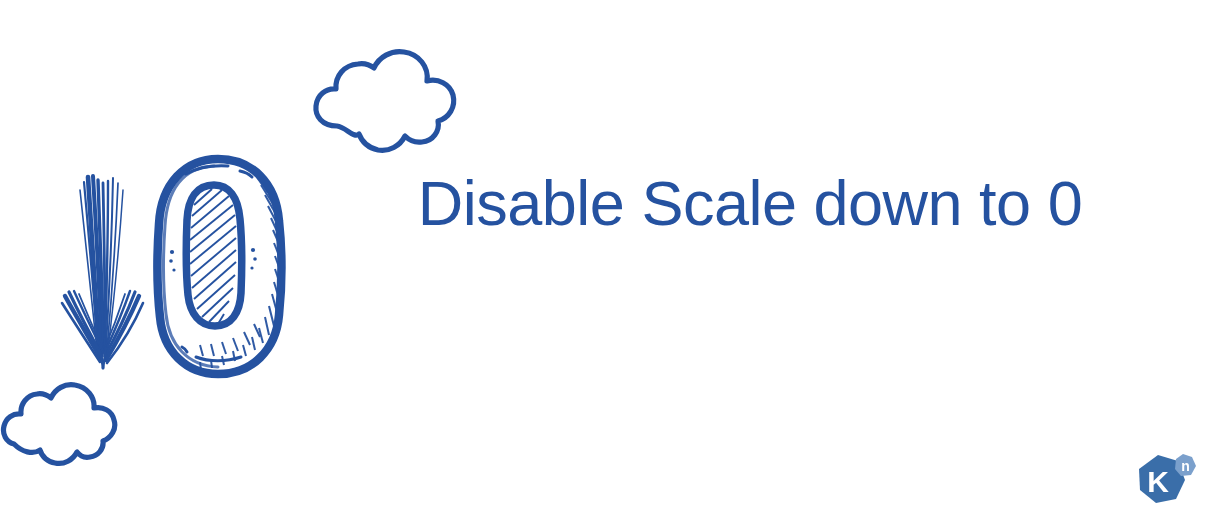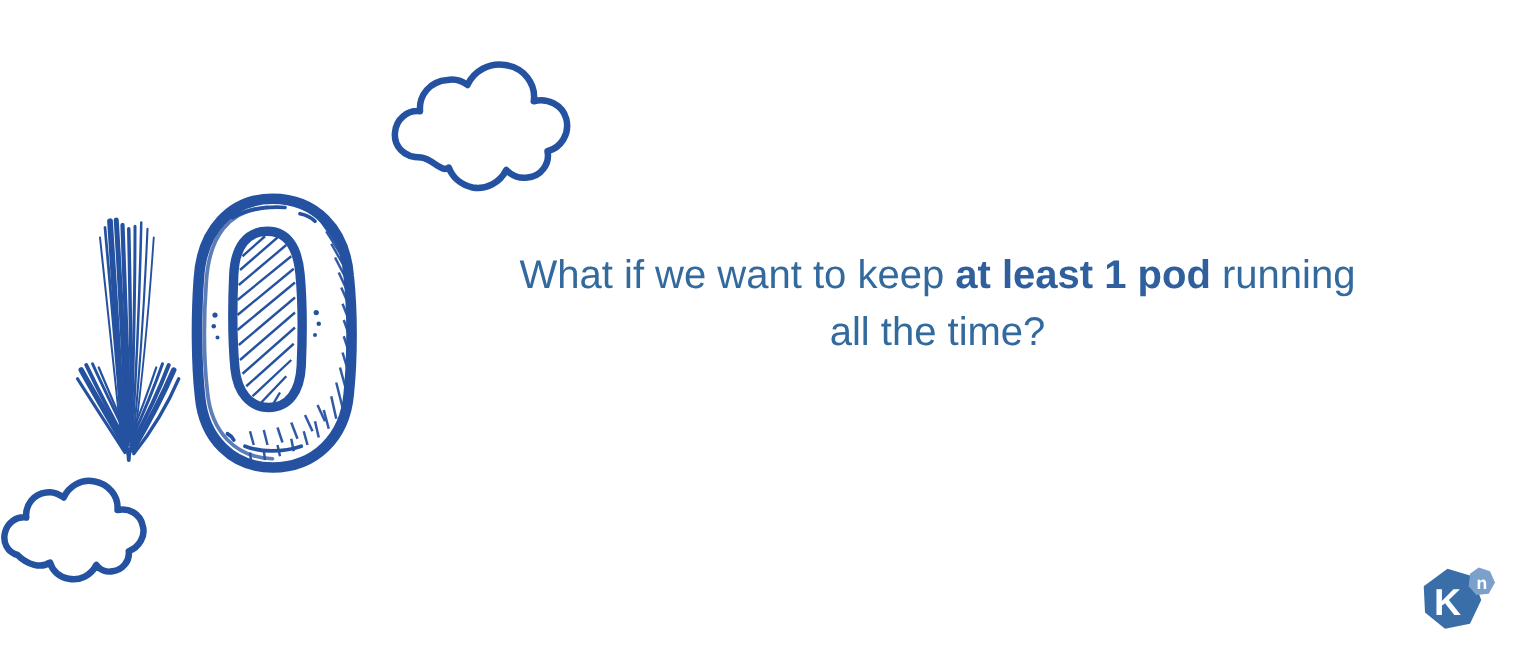--- a/index.html
+++ b/index.html
@@ -223,25 +223,22 @@
         <circle cx="171" cy="261" r="1.8"></circle>
         <circle cx="174" cy="270" r="1.6"></circle>
         <circle cx="253" cy="250" r="2.1"></circle>
         <circle cx="255" cy="259" r="1.8"></circle>
         <circle cx="252" cy="268" r="1.6"></circle>
       </g>
     </g>
   </svg>
 
   <div class="text-block">
-
-    <p class="slide-subtitle">
-      <span>What if we want to keep </span><span class="emph">at least 1 pod</span><span> running</span><br>
-      <span>all the time?</span>
-    </p>
+    <h1 class="slide-title">Disable Scale down to 0</h1>
+
   </div>
 
   <svg class="logo" viewBox="0 0 72 72">
 
     <g>
       <path d="M30 6 L50 12 L57 31 L48 50 L28 54 L12 41 L11 20 Z" fill="#3A6EA9"></path>
       <text class="logo-k-text" x="30" y="43" font-size="30" text-anchor="middle">K</text>
     </g>
 
     <g>

